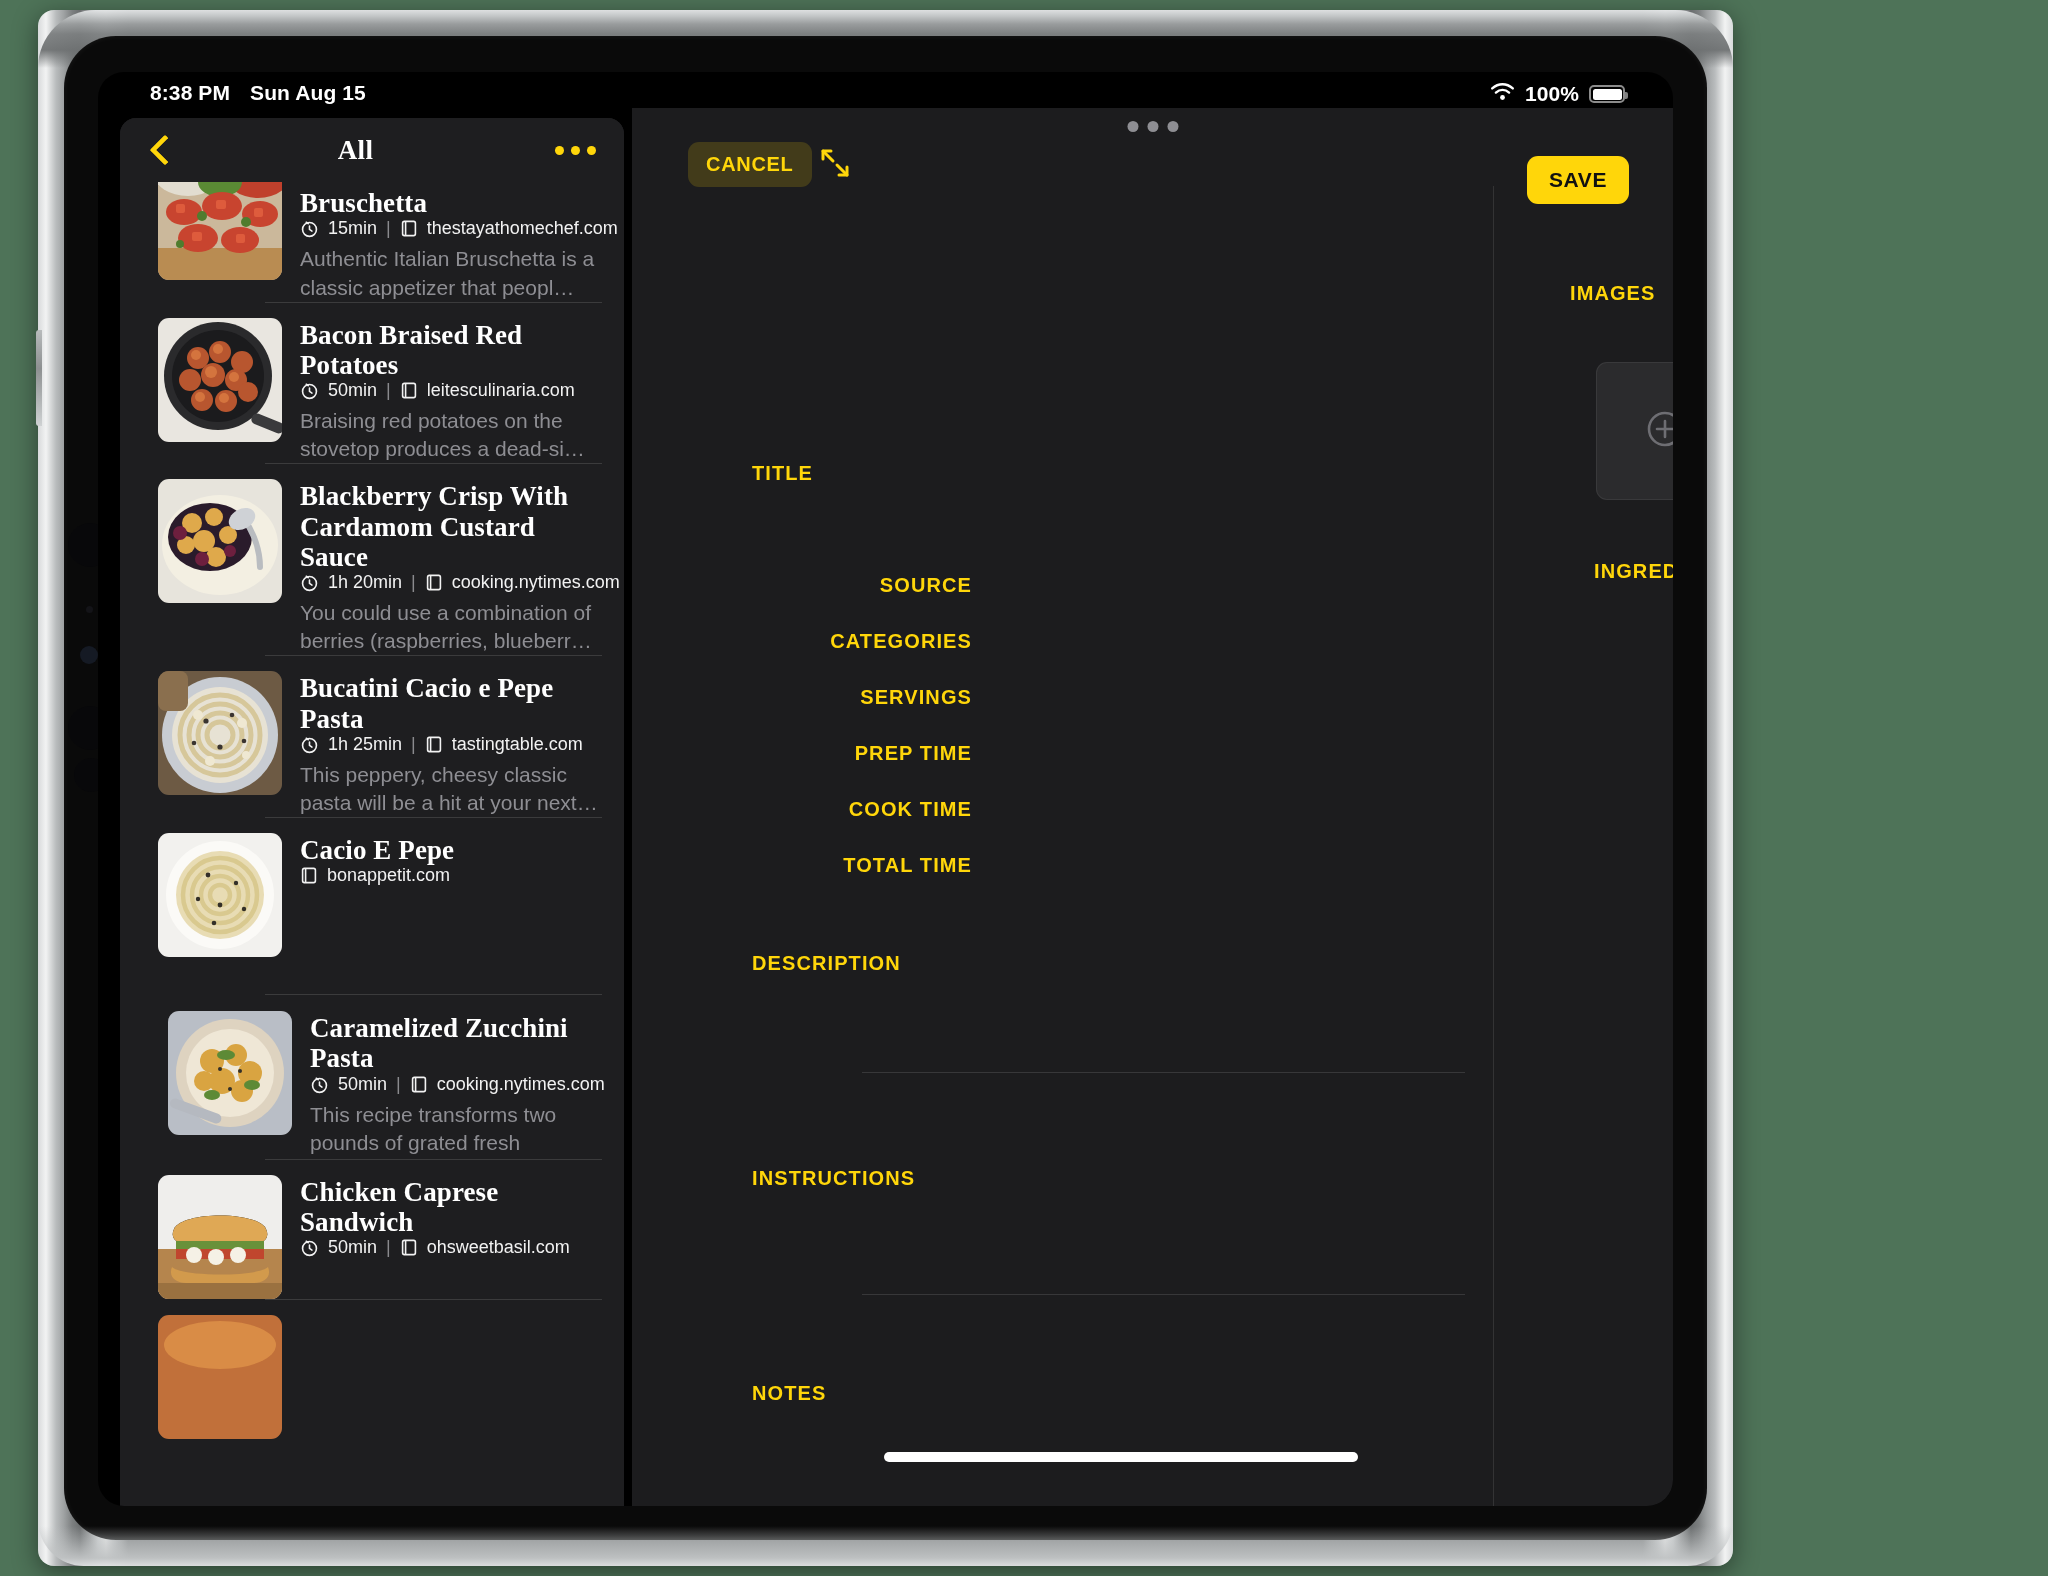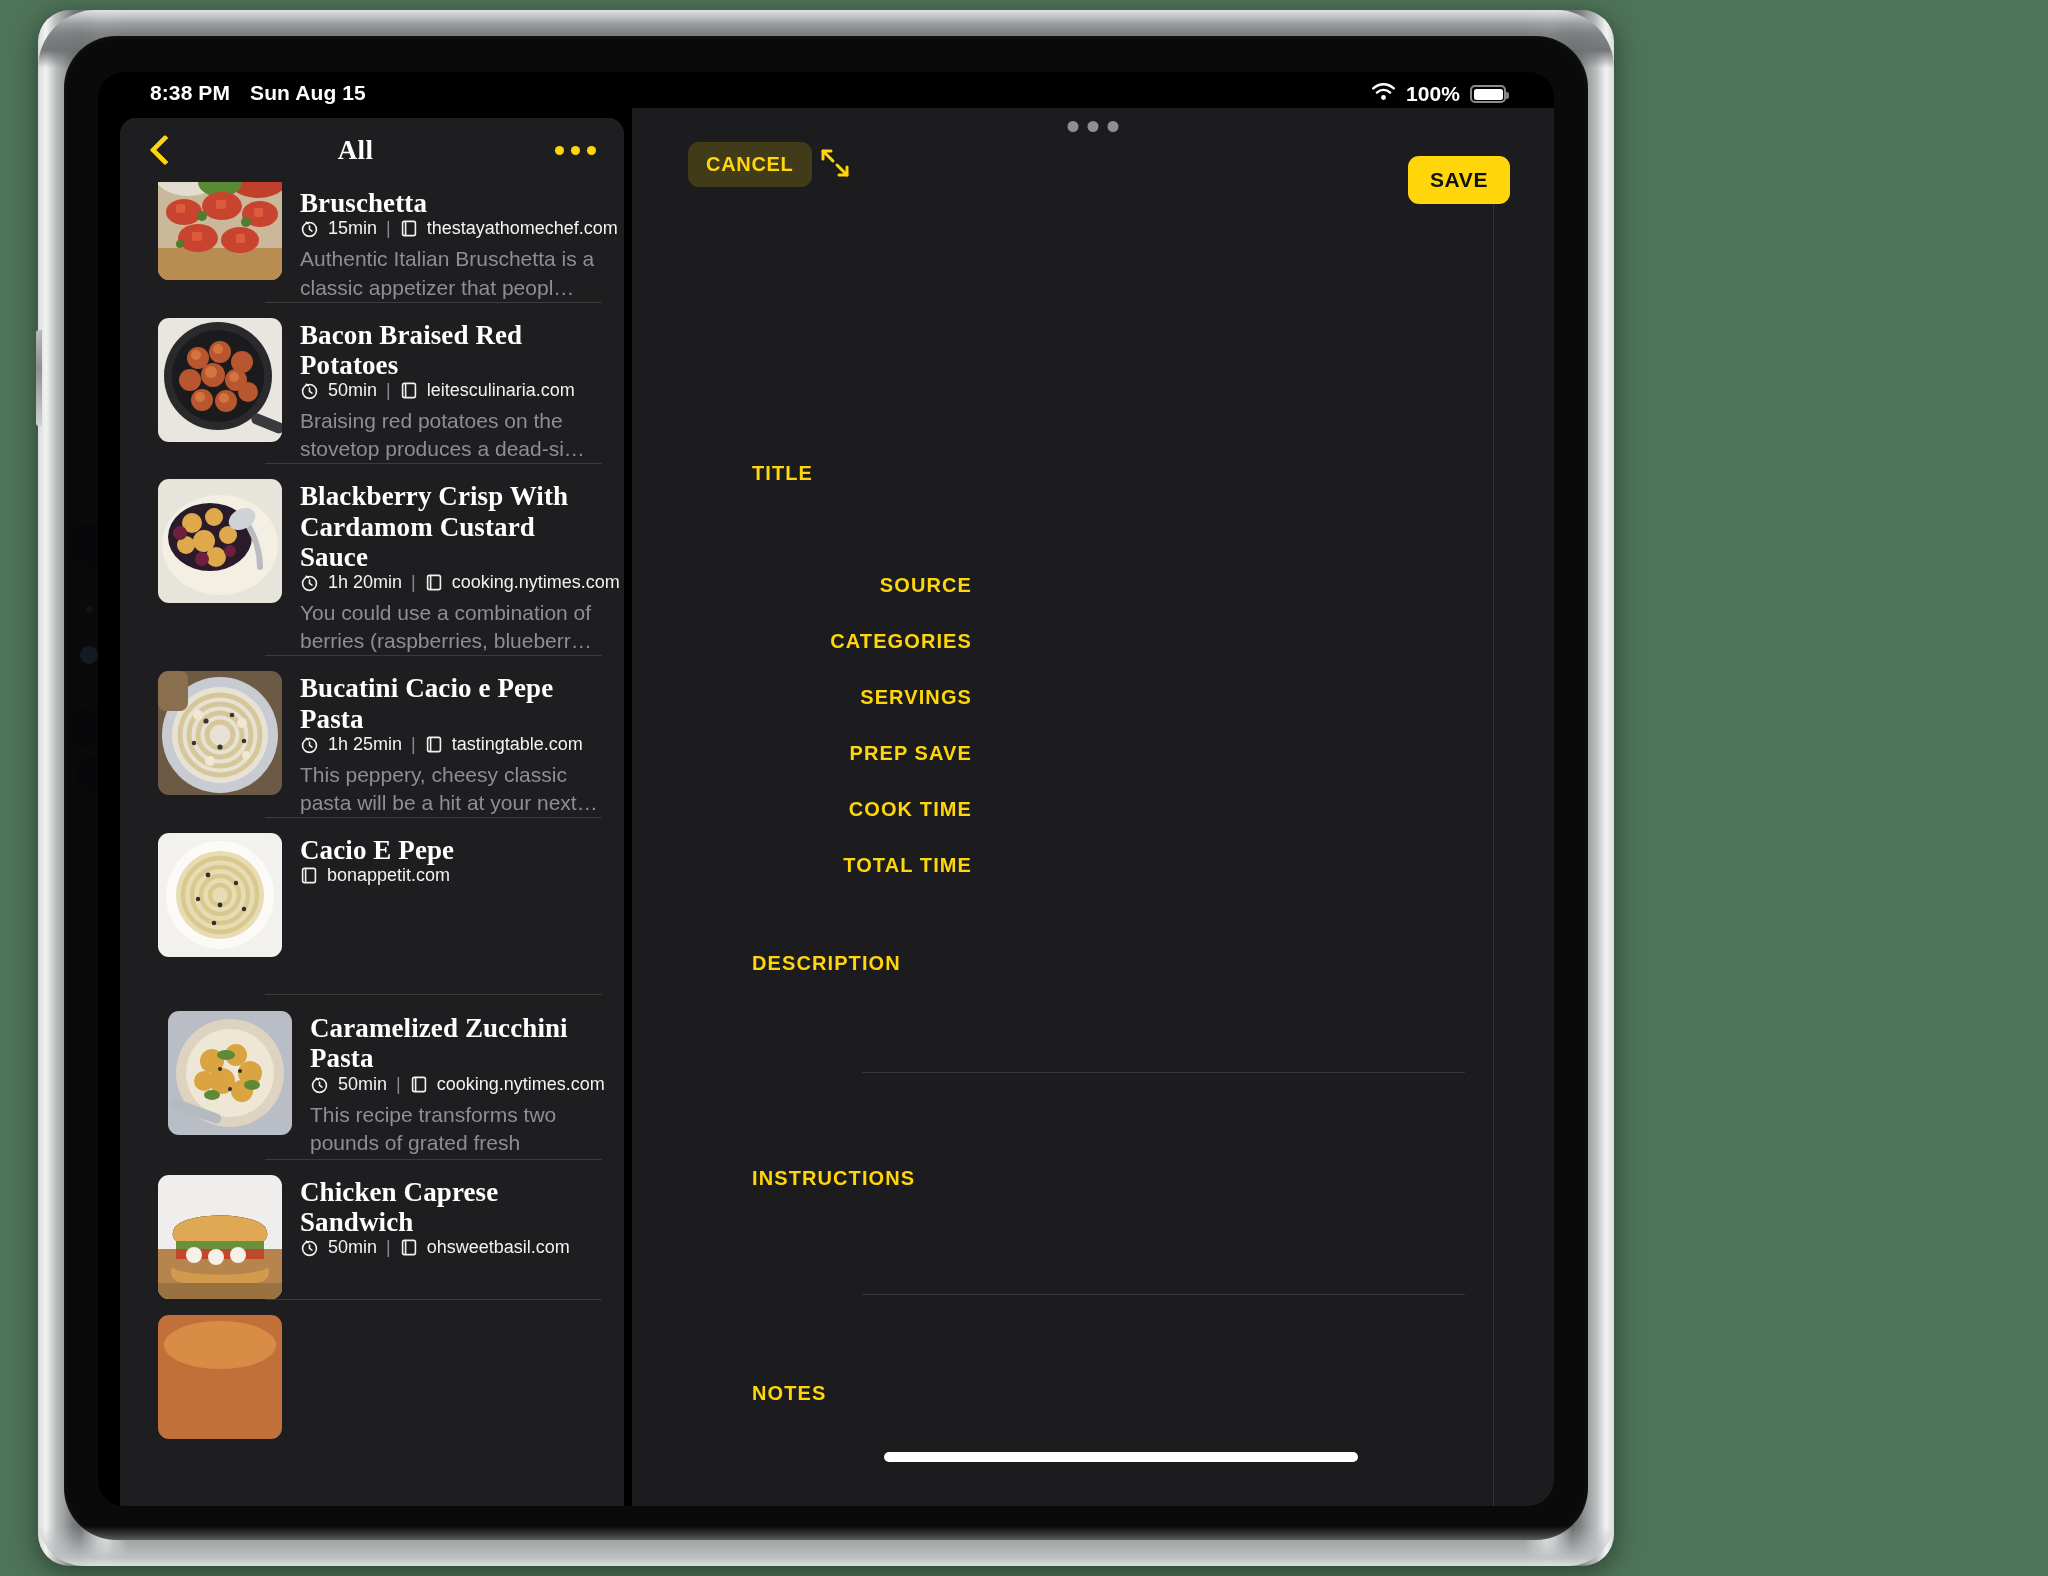--- a/index.html
+++ b/index.html
@@ -5,22 +5,22 @@
   * { margin:0; padding:0; box-sizing:border-box; }
   html,body { width:2048px; height:1576px; overflow:hidden; }
   body {
     background:#4e7358;
     font-family:"Liberation Sans", sans-serif;
     -webkit-font-smoothing:antialiased;
   }
 
   
   #device-frame{
-    position:absolute; left:38px; top:10px; width:1576px; height:1556px;
-    border-radius:32px;
+    position:absolute; left:38px; top:10px; width:1695px; height:1556px;
+    border-radius:16px;
     background:linear-gradient(90deg,#d8dadb 0%,#f2f3f3 8px,#b9bcbd 18px,#9ea1a2 26px,#7d8081 34px,#6a6d6e 42px,#9da0a1 52px,#cfd2d3 60px,#e9eaea 68px,#c4c7c8 76px,#a5a8a9 84px,#8b8e8f 90px,#8b8e8f calc(100% - 90px),#a5a8a9 calc(100% - 84px),#c4c7c8 calc(100% - 76px),#e9eaea calc(100% - 68px),#cfd2d3 calc(100% - 60px),#9da0a1 calc(100% - 52px),#6a6d6e calc(100% - 42px),#7d8081 calc(100% - 34px),#9ea1a2 calc(100% - 26px),#b9bcbd calc(100% - 18px),#f2f3f3 calc(100% - 8px),#d8dadb 100%);
     box-shadow:0 6px 26px rgba(0,0,0,.45);
   }
   #device-frame::before{
     content:""; position:absolute; left:0; top:0; right:0; height:58px;
     border-radius:72px 72px 0 0;
     background:linear-gradient(180deg,#e2e4e5 0%,#c6c9ca 6px,#9a9d9e 14px,#7c7f80 24px,#6e7172 40px,#63666700 58px);
     opacity:.95;
   }
   #device-frame::after{
@@ -623,21 +623,21 @@
             <button id="save-button">SAVE</button>
           </div>
 
           <div id="editor-body">
 
             <div id="form-col">
               <div class="lbl" style="left:120px;top:230px;margin-top:46px;">TITLE</div>
               <div class="lbl right" style="left:0;width:340px;top:388px;">SOURCE</div>
               <div class="lbl right" style="left:0;width:340px;top:444px;">CATEGORIES</div>
               <div class="lbl right" style="left:0;width:340px;top:500px;">SERVINGS</div>
-              <div class="lbl right" style="left:0;width:340px;top:556px;">PREP SAVE</div>
+              <div class="lbl right" style="left:0;width:340px;top:556px;">PREP TIME</div>
               <div class="lbl right" style="left:0;width:340px;top:612px;">COOK TIME</div>
               <div class="lbl right" style="left:0;width:340px;top:668px;">TOTAL TIME</div>
 
               <div class="lbl" style="left:120px;top:766px;">DESCRIPTION</div>
               <div class="hr" style="left:230px;right:28px;top:886px;"></div>
 
               <div class="lbl" style="left:120px;top:981px;">INSTRUCTIONS</div>
               <div class="hr" style="left:230px;right:28px;top:1108px;"></div>
 
               <div class="lbl" style="left:120px;top:1196px;">NOTES</div>

